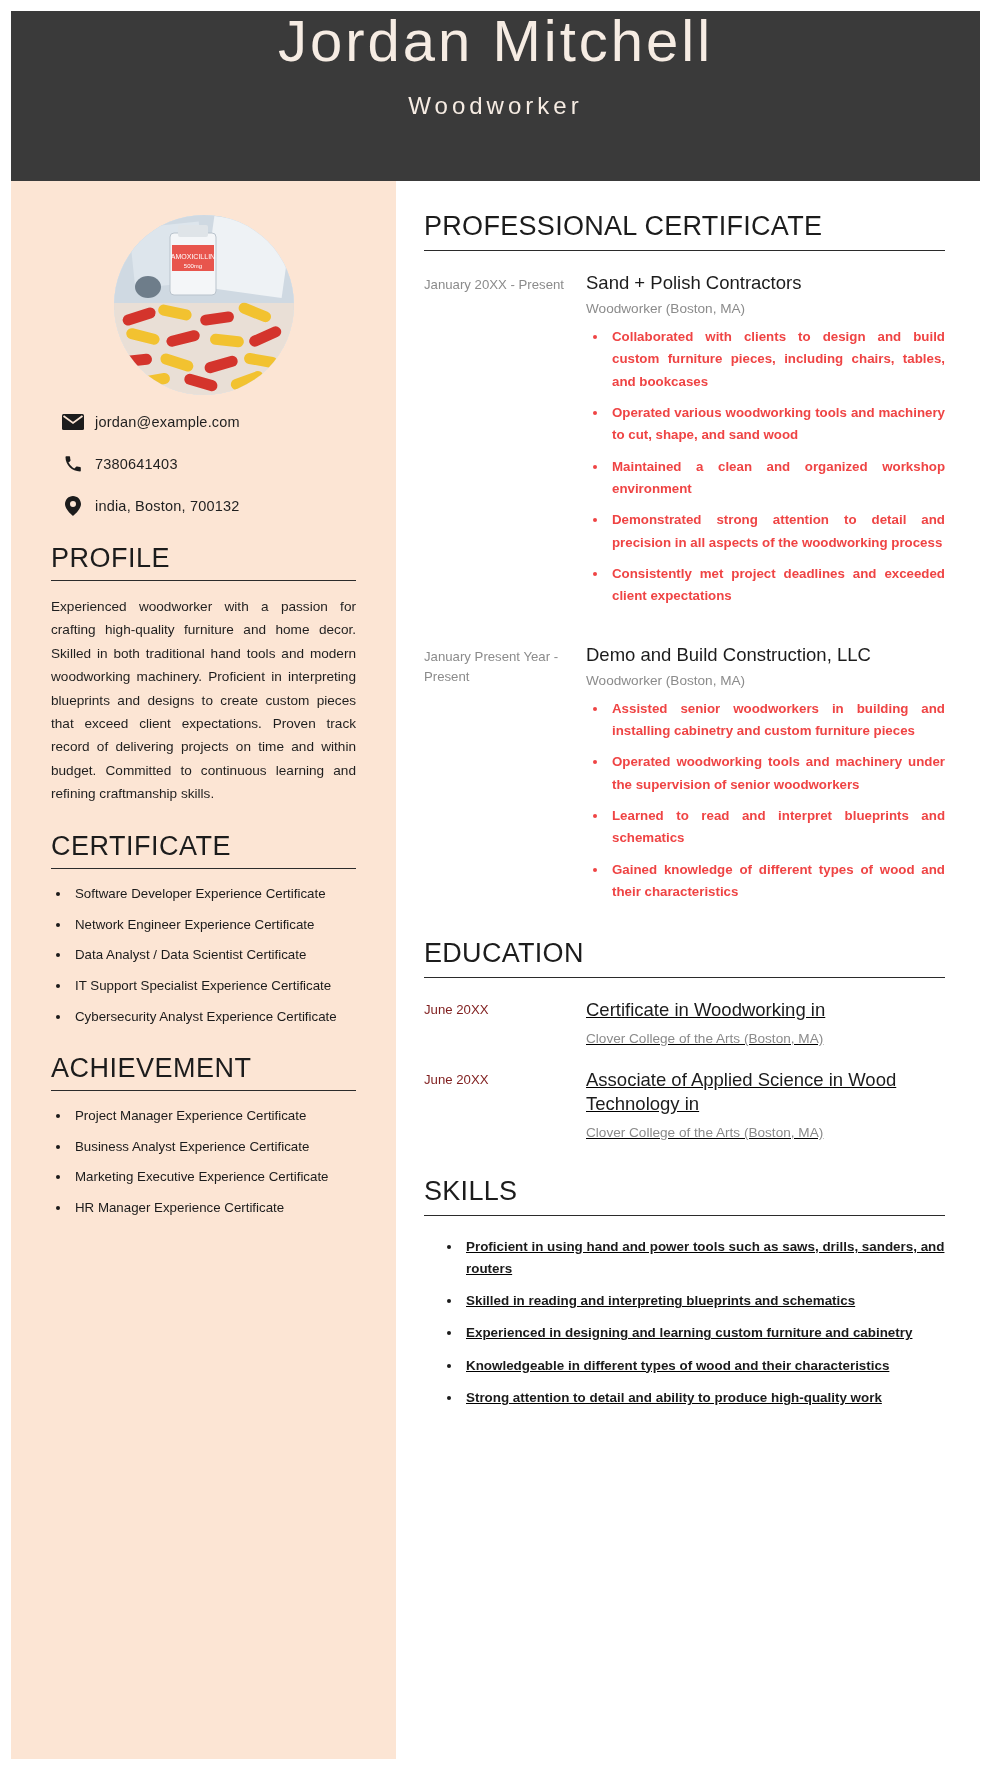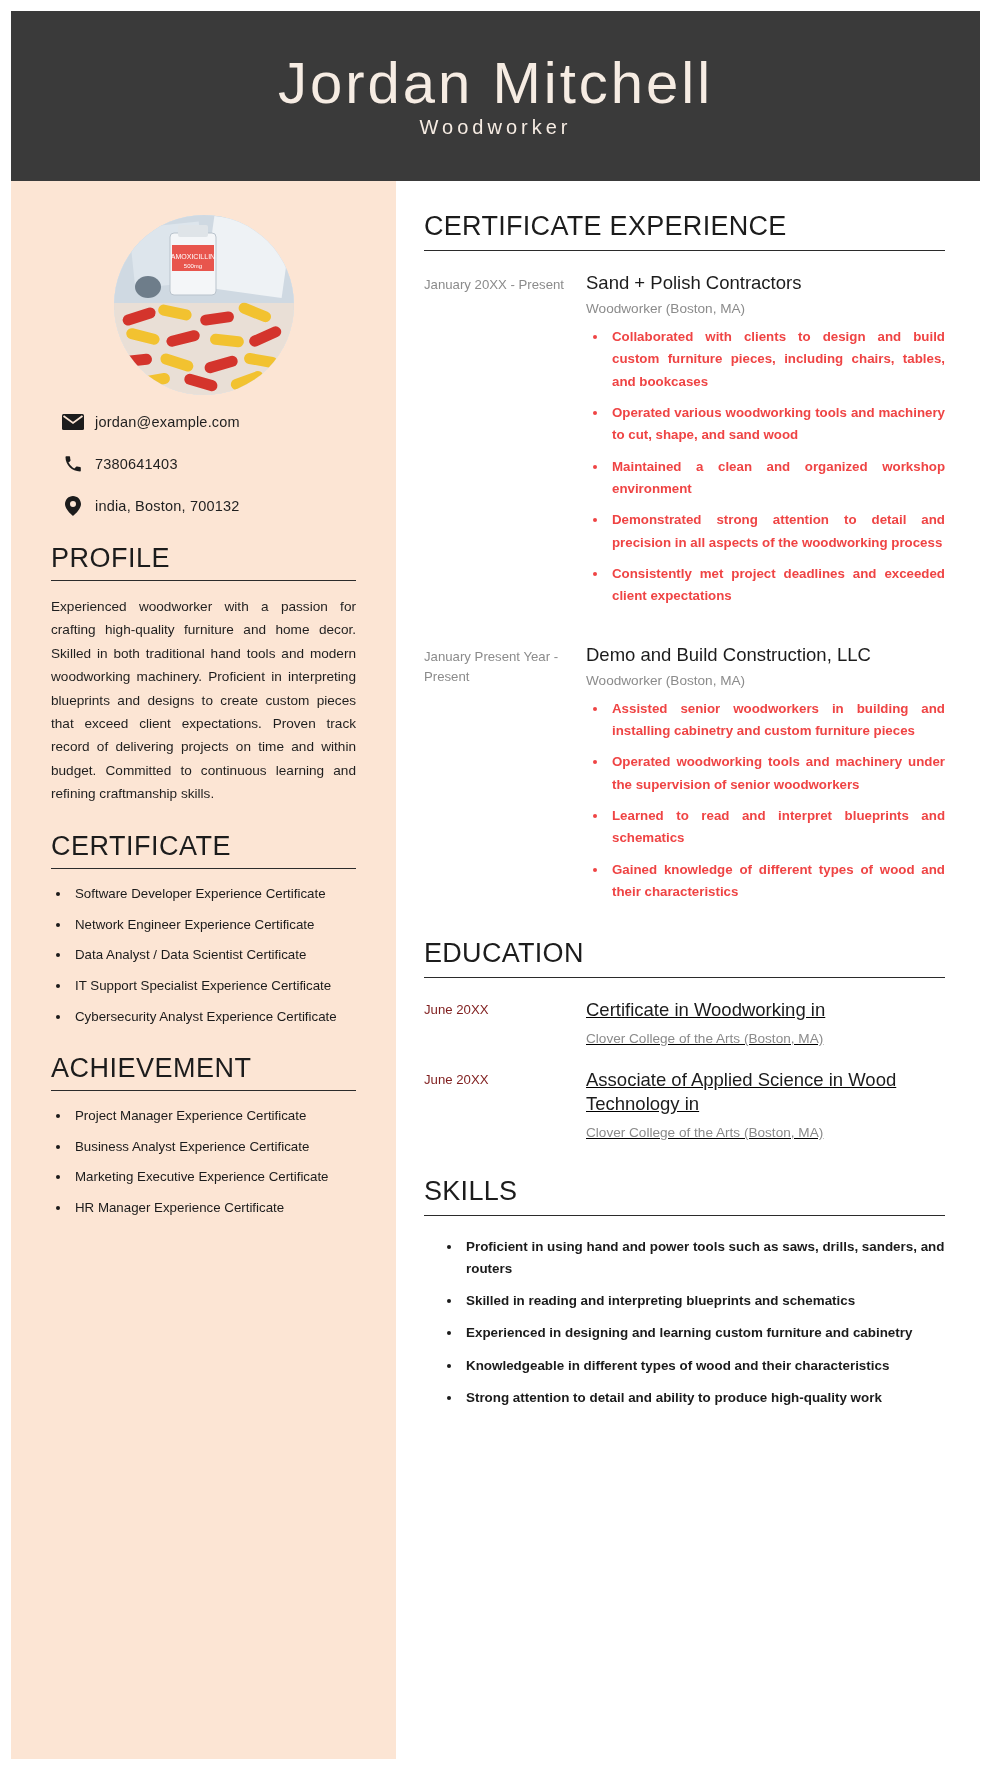--- a/index.html
+++ b/index.html
@@ -18,35 +18,34 @@
   }
   
   .header {
     position: absolute;
     left: 11px; top: 11px;
     width: 969px; height: 170px;
     background: #3a3a3a;
     display: flex;
     flex-direction: column;
     align-items: center;
-    justify-content: center;
   }
   .header-name {
     color: #f6ece3;
     font-size: 58px;
     letter-spacing: 3px;
     font-weight: 400;
     line-height: 1.05;
     text-align: center;
   }
   .header-title {
     color: #f6ece3;
-    font-size: 20px;
+    font-size: 24px;
     letter-spacing: 4px;
-    margin-top: 2px;
+    margin-top: 20px;
     text-align: center;
     font-weight: 400;
   }
   
   .left-col {
     position: absolute;
     left: 11px; top: 181px;
     width: 385px;
     min-height: 1578px;
     background: #fce5d4;
@@ -188,20 +187,21 @@
     margin-bottom: 8px;
   }
   .edu-school {
     font-size: 13.6px;
     color: #8b8b8b;
   }
   .skills-block { margin-top: 4px; }
   ul.skills-list {
     margin: 6px 0 0 0;
     padding-left: 38px;
+    text-decoration: underline;
   }
   ul.skills-list li {
     font-size: 13.4px;
     font-weight: bold;
     color: #1b1b1b;
     line-height: 1.66;
     margin-bottom: 10px;
     padding-left: 4px;
   }
   .spacer-sec { height: 14px; }
@@ -300,21 +300,21 @@
     <ul class="bul">
       <li>Project Manager Experience Certificate</li>
       <li>Business Analyst Experience Certificate</li>
       <li>Marketing Executive Experience Certificate</li>
       <li>HR Manager Experience Certificate</li>
     </ul>
   </div>
 
   <div class="right-col">
 
-    <h2 class="r-sec-head">CERTIFICATE EXPERIENCE</h2>
+    <h2 class="r-sec-head">PROFESSIONAL CERTIFICATE</h2>
     <hr class="r-sec-rule">
 
     <div class="entry">
       <div class="entry-date">January 20XX - Present</div>
       <div class="entry-body">
         <div class="entry-org">Sand + Polish Contractors</div>
         <div class="entry-sub">Woodworker (Boston, MA)</div>
         <ul class="r-bul">
           <li>Collaborated with clients to design and build custom furniture pieces, including chairs, tables, and bookcases</li>
           <li>Operated various woodworking tools and machinery to cut, shape, and sand wood</li>

